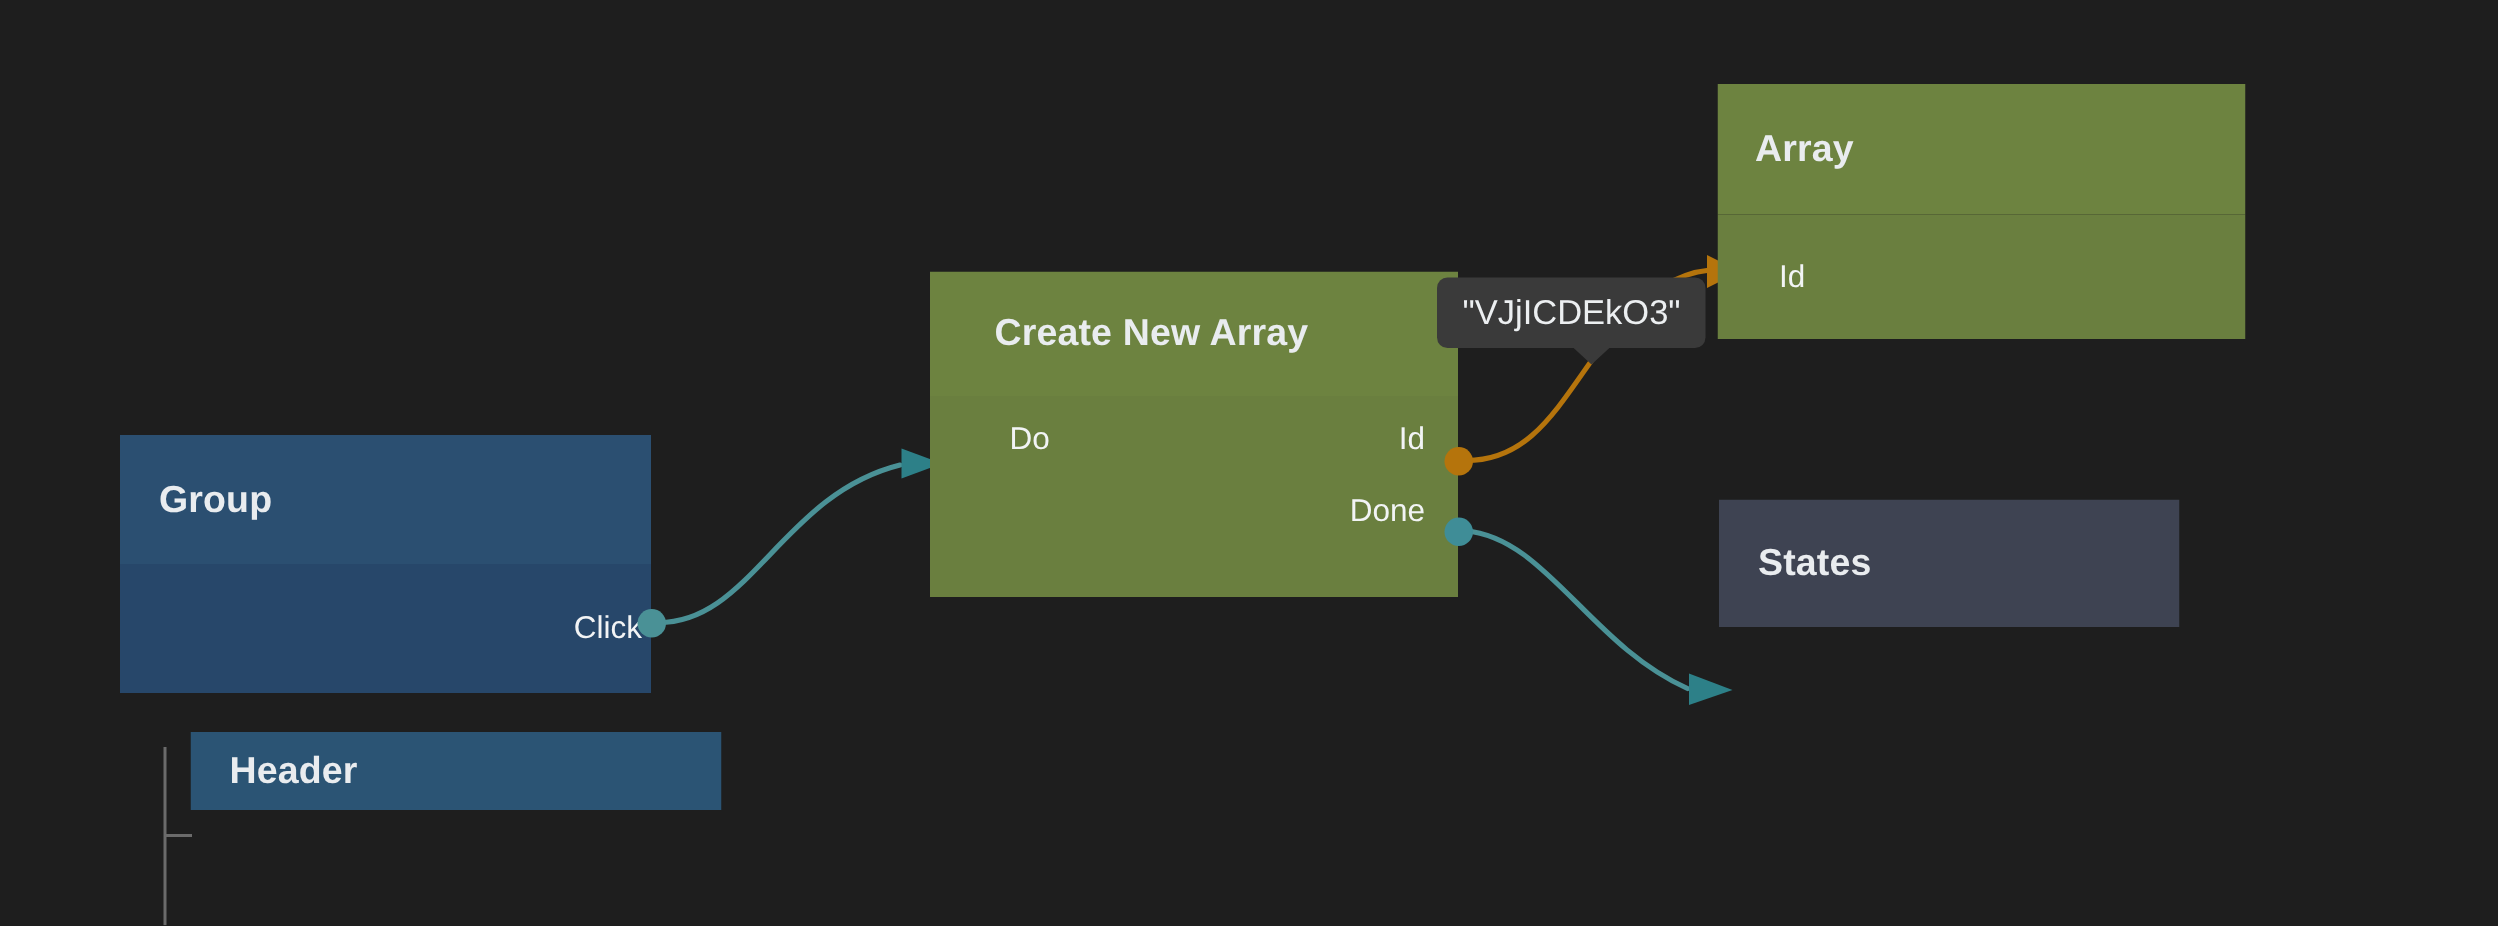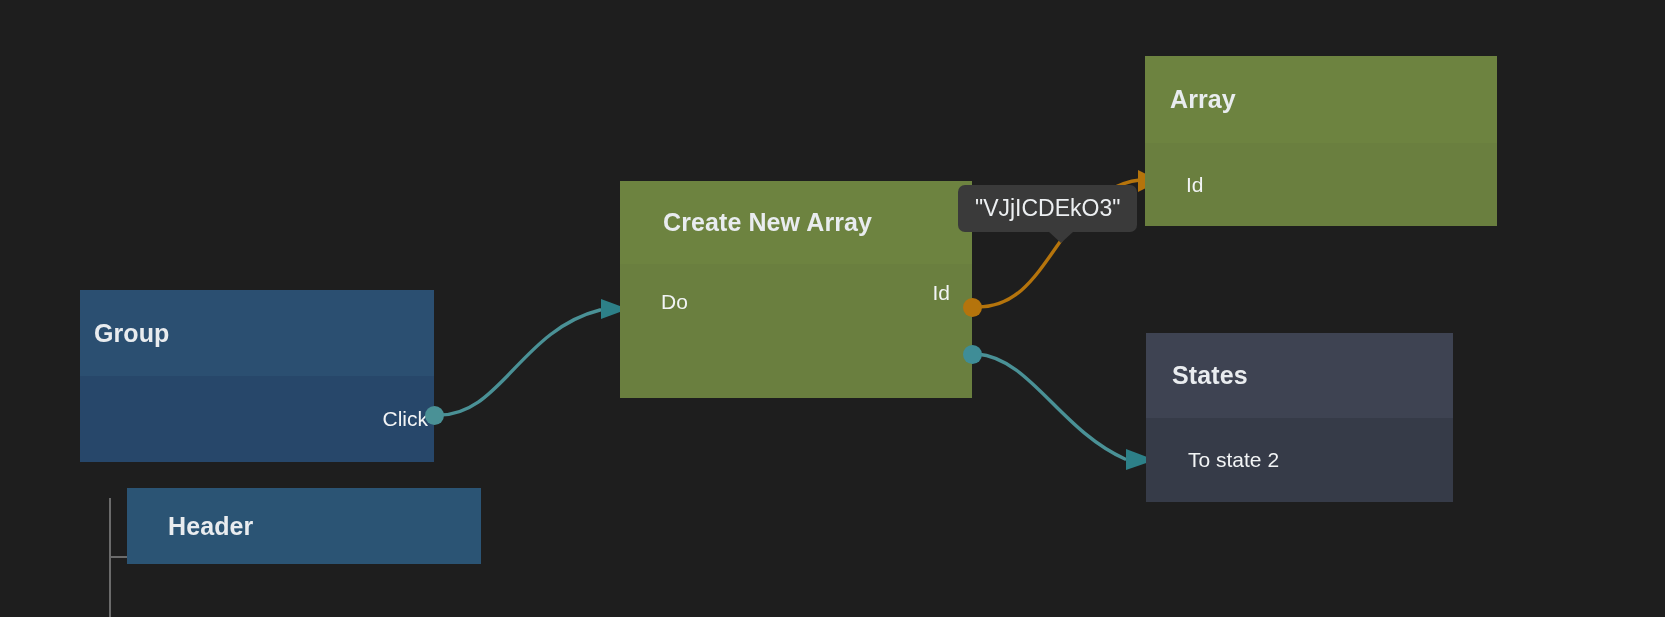--- a/index.html
+++ b/index.html
@@ -71,67 +71,66 @@
   
   #node-group {
     left: 80px;
     top: 290px;
     width: 354px;
     height: 172px;
   }
   #node-group .node-header {
     height: 86px;
     background: #2b4f71;
-    padding-left: 14px;
+    padding-left: 26px;
   }
   #node-group .node-body {
     height: 86px;
     background: #27476a;
   }
   #node-group .port-row.out {
     height: 86px;
     padding-right: 22px;
     padding-left: 12px;
   }
 
   
   #node-header-node {
     left: 127px;
     top: 488px;
     width: 354px;
     height: 76px;
   }
   #node-header-node .node-header {
-    height: 76px;
+    height: 52px;
     background: #2b5474;
-    padding-left: 41px;
+    padding-left: 26px;
   }
 
   
   #node-create {
     left: 620px;
     top: 181px;
     width: 352px;
     height: 217px;
   }
   #node-create .node-header {
     height: 83px;
     background: #6d8340;
     padding-left: 43px;
   }
   #node-create .node-body {
     height: 134px;
     background: #6a7f3f;
   }
   #node-create .row-do {
     position: absolute;
-    left: 0; top: 8px;
+    left: 12px; top: 8px;
     height: 42px;
     padding-left: 25px;
-    align-items: flex-end;
   }
   #node-create .row-id {
     position: absolute;
     right: 0; top: 8px;
     height: 42px;
     padding-right: 22px;
     width: 100%;
   }
   #node-create .row-done {
     position: absolute;
@@ -274,43 +273,41 @@
     <div class="node-header">
       <span class="node-title">Create New Array</span>
     </div>
     <div class="node-body">
       <div class="port-row in row-do">
         <span class="port-label">Do</span>
       </div>
       <div class="port-row out row-id">
         <span class="port-label">Id</span>
       </div>
+      <div class="port-row out row-done">
+        <span class="port-label">Done</span>
+      </div>
     </div>
   </div>
 
   <div class="node" id="node-array">
     <div class="node-header">
       <span class="node-title">Array</span>
     </div>
     <div class="node-body">
       <div class="port-row in">
         <span class="port-label">Id</span>
       </div>
     </div>
   </div>
 
   <div class="node" id="node-states">
     <div class="node-header">
       <span class="node-title">States</span>
     </div>
-    <div class="node-body">
-      <div class="port-row in">
-        <span class="port-label">To state 2</span>
-      </div>
-    </div>
   </div>
 
   <div class="port-dot dot-click"></div>
   <div class="port-dot dot-id"></div>
   <div class="port-dot dot-done"></div>
 
   <div id="value-tooltip">
     <span class="tt-text">"VJjICDEkO3"</span>
     <span class="tt-tail"></span>
   </div>

